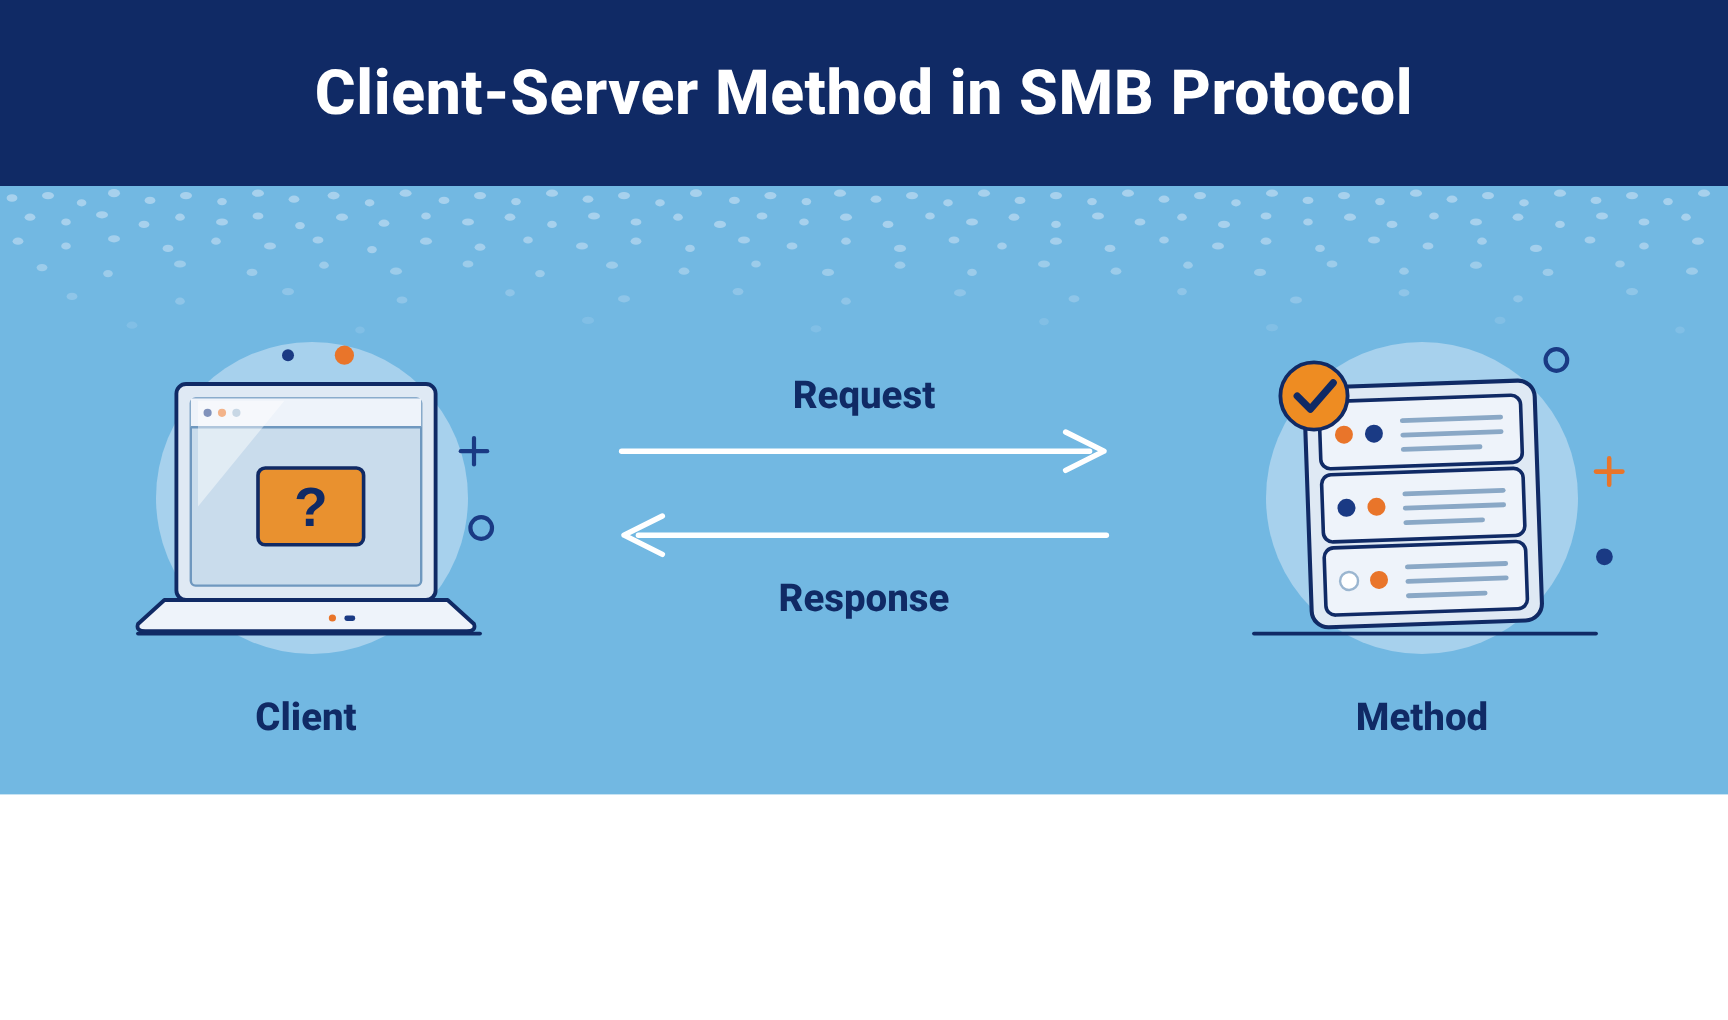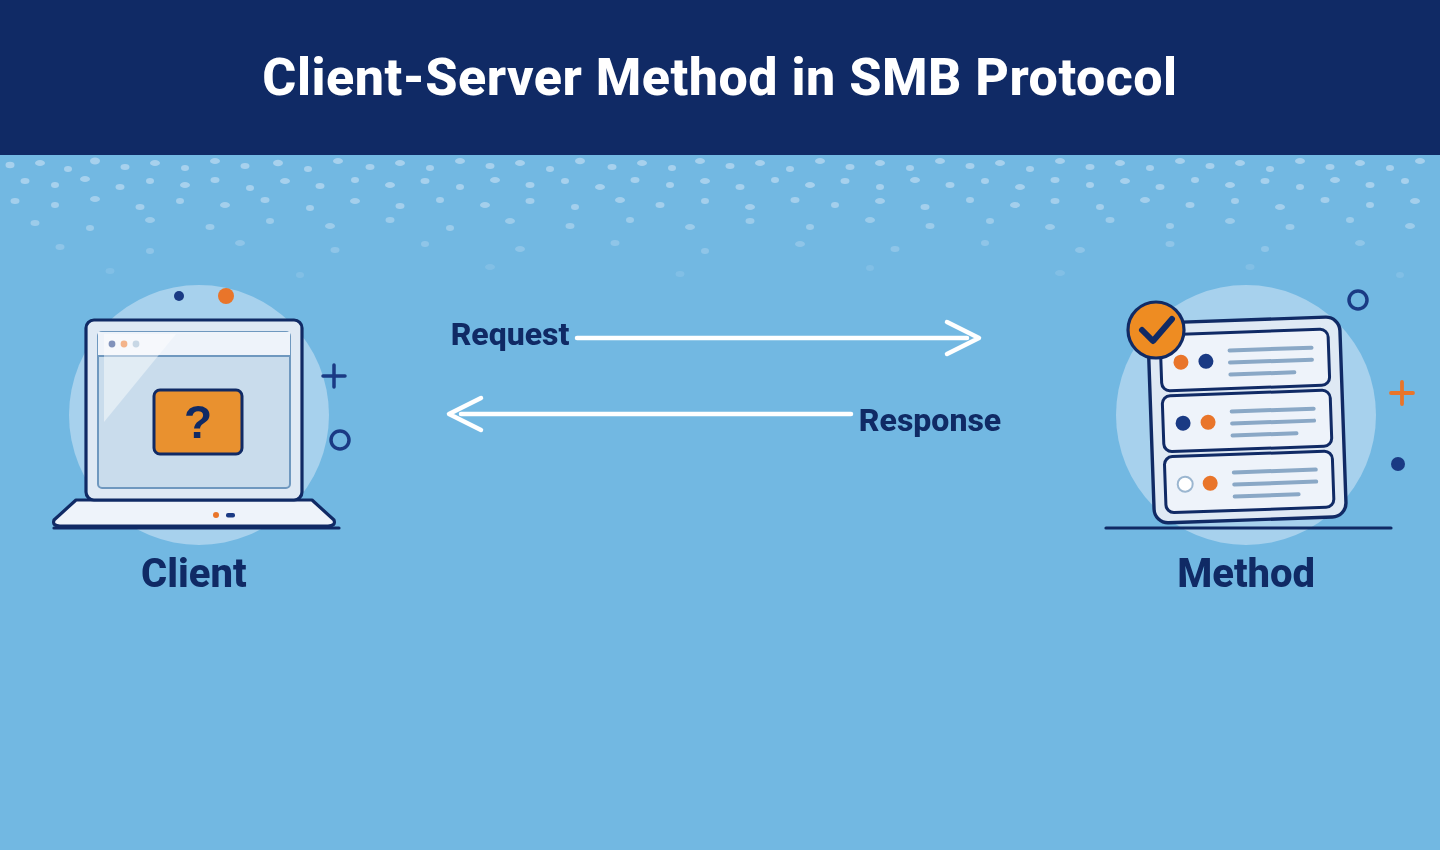--- a/index.html
+++ b/index.html
@@ -1,21 +1,21 @@
 <!DOCTYPE html>
 <html><head>
 <meta charset="utf-8">
 <style>
   * { box-sizing: border-box; margin: 0; padding: 0; }
   html, body { width: 1440px; height: 850px; }
   body { font-family: -apple-system, BlinkMacSystemFont, "Segoe UI", Roboto, Helvetica, Arial, sans-serif; }
 
   .page {
     width: 1440px;
-    height: 850px;
+    height: 662px;
     background: #72b8e2;
     position: relative;
     overflow: hidden;
   }
 
   
   .header {
     width: 100%;
     height: 155px;
     background: #102a65;
@@ -72,39 +72,40 @@
     height: 280px;
   }
   .shadow-line {
     fill: none;
     stroke: #102a65;
     stroke-width: 3.2;
     stroke-linecap: round;
   }
 
   .node-title {
+    margin-top: 28px;
     color: #102a65;
-    font-size: 40px;
+    font-size: 32px;
     font-weight: 800;
   }
   .node-desc {
     margin-top: 20px;
     color: #183a72;
     font-size: 27px;
     line-height: 1.45;
     text-align: center;
     max-width: 360px;
   }
 
   .arrow-label {
     color: #102a65;
     font-size: 32px;
     font-weight: 800;
   }
-  .arrow-wrap { display: flex; flex-direction: row; align-items: center; }
+  .arrow-wrap { display: flex; flex-direction: column; align-items: center; }
   .arrow-svg { width: 420px; height: 40px; }
   .arrow-wrap.req .arrow-svg { margin-top: 8px; }
   .arrow-wrap.res { margin-top: 30px; }
   .arrow-wrap.res .arrow-label { margin-top: 13px; }
 
 </style>
 </head>
 <body>
 
 <div class="page">

